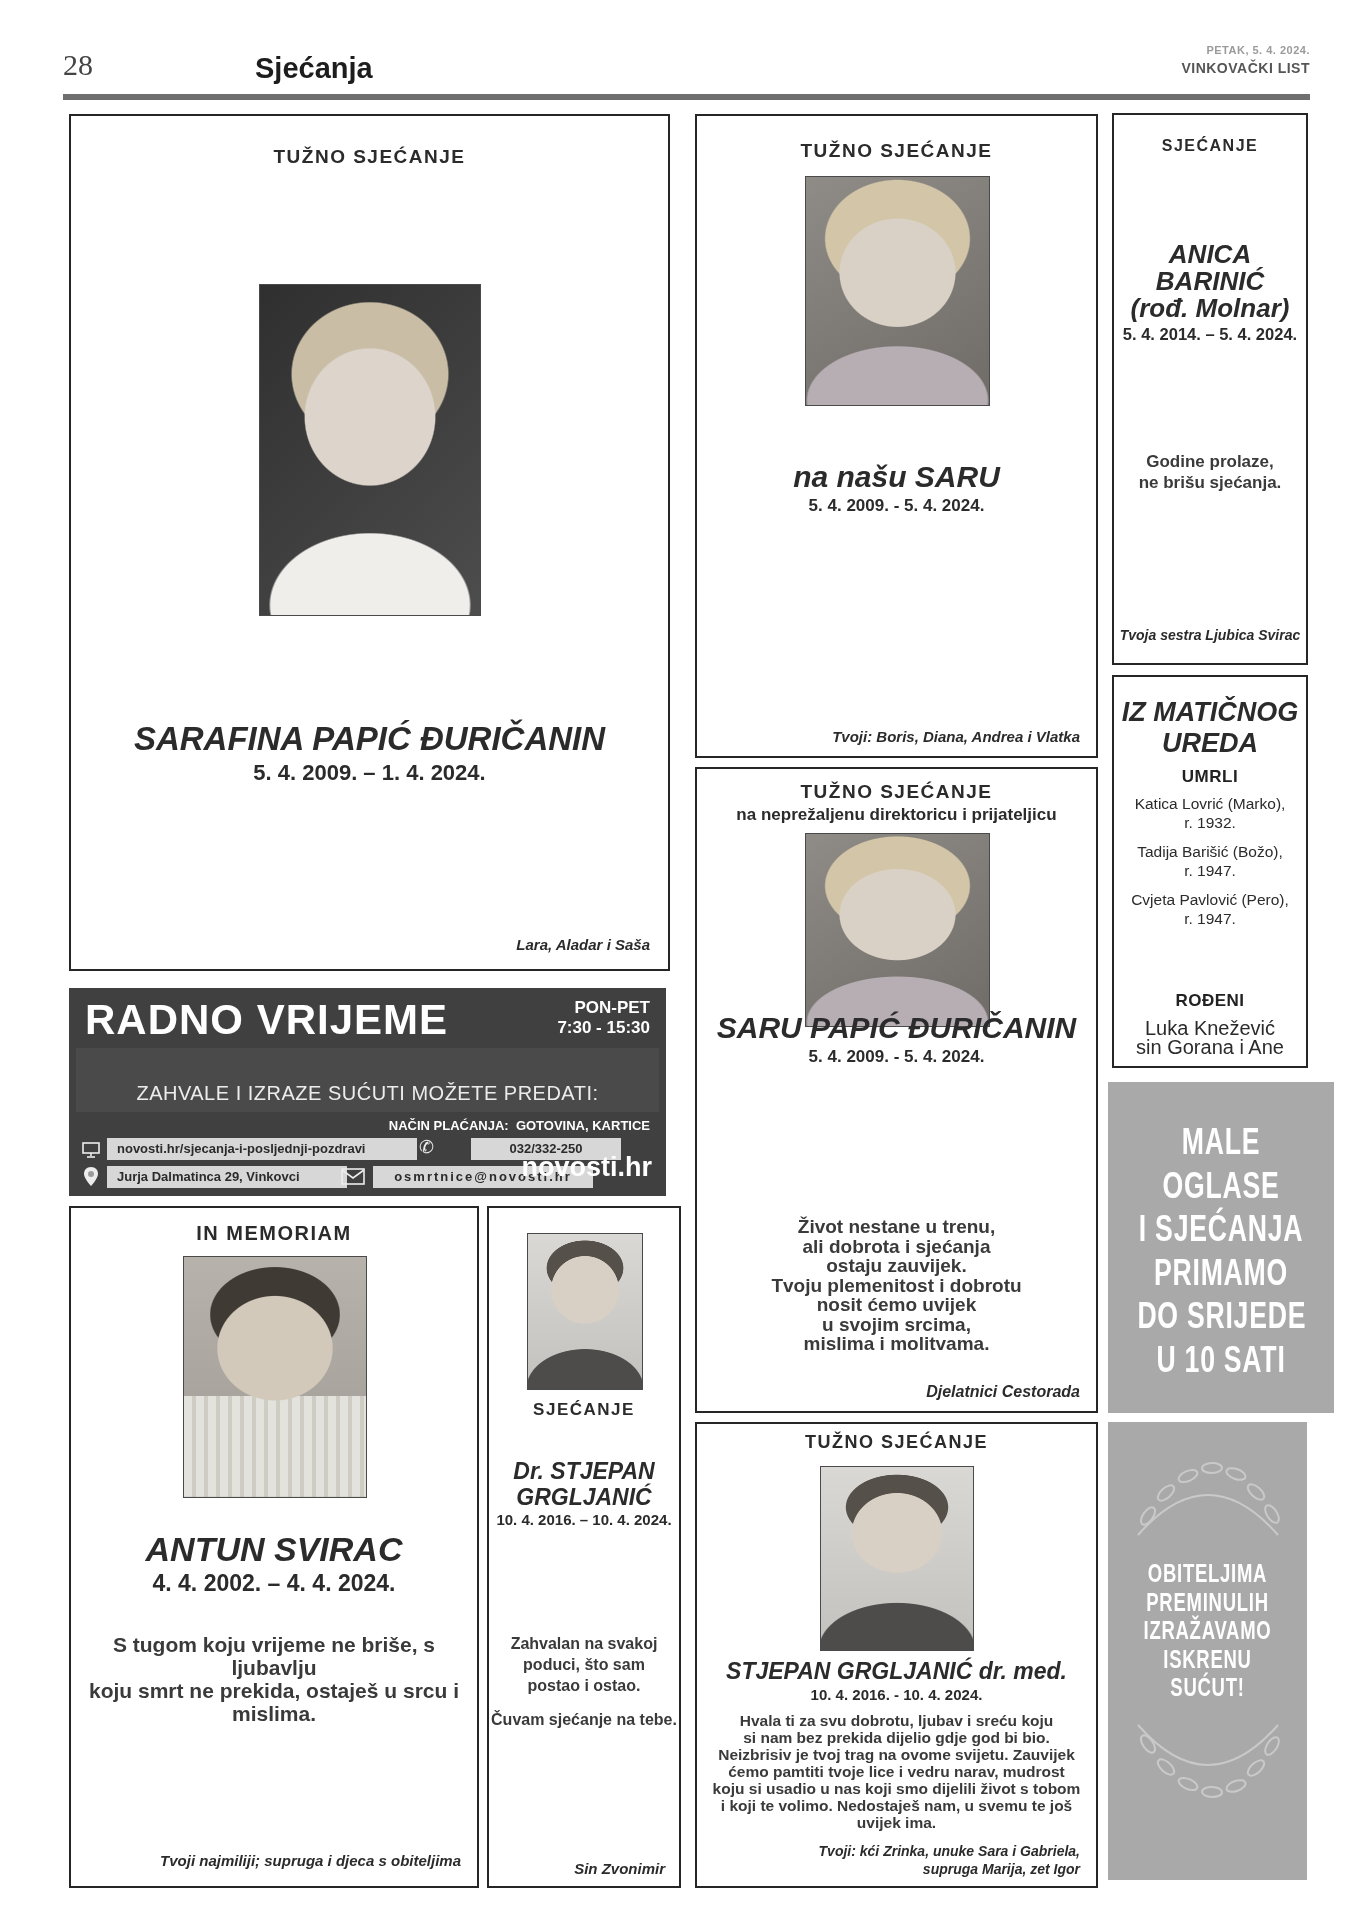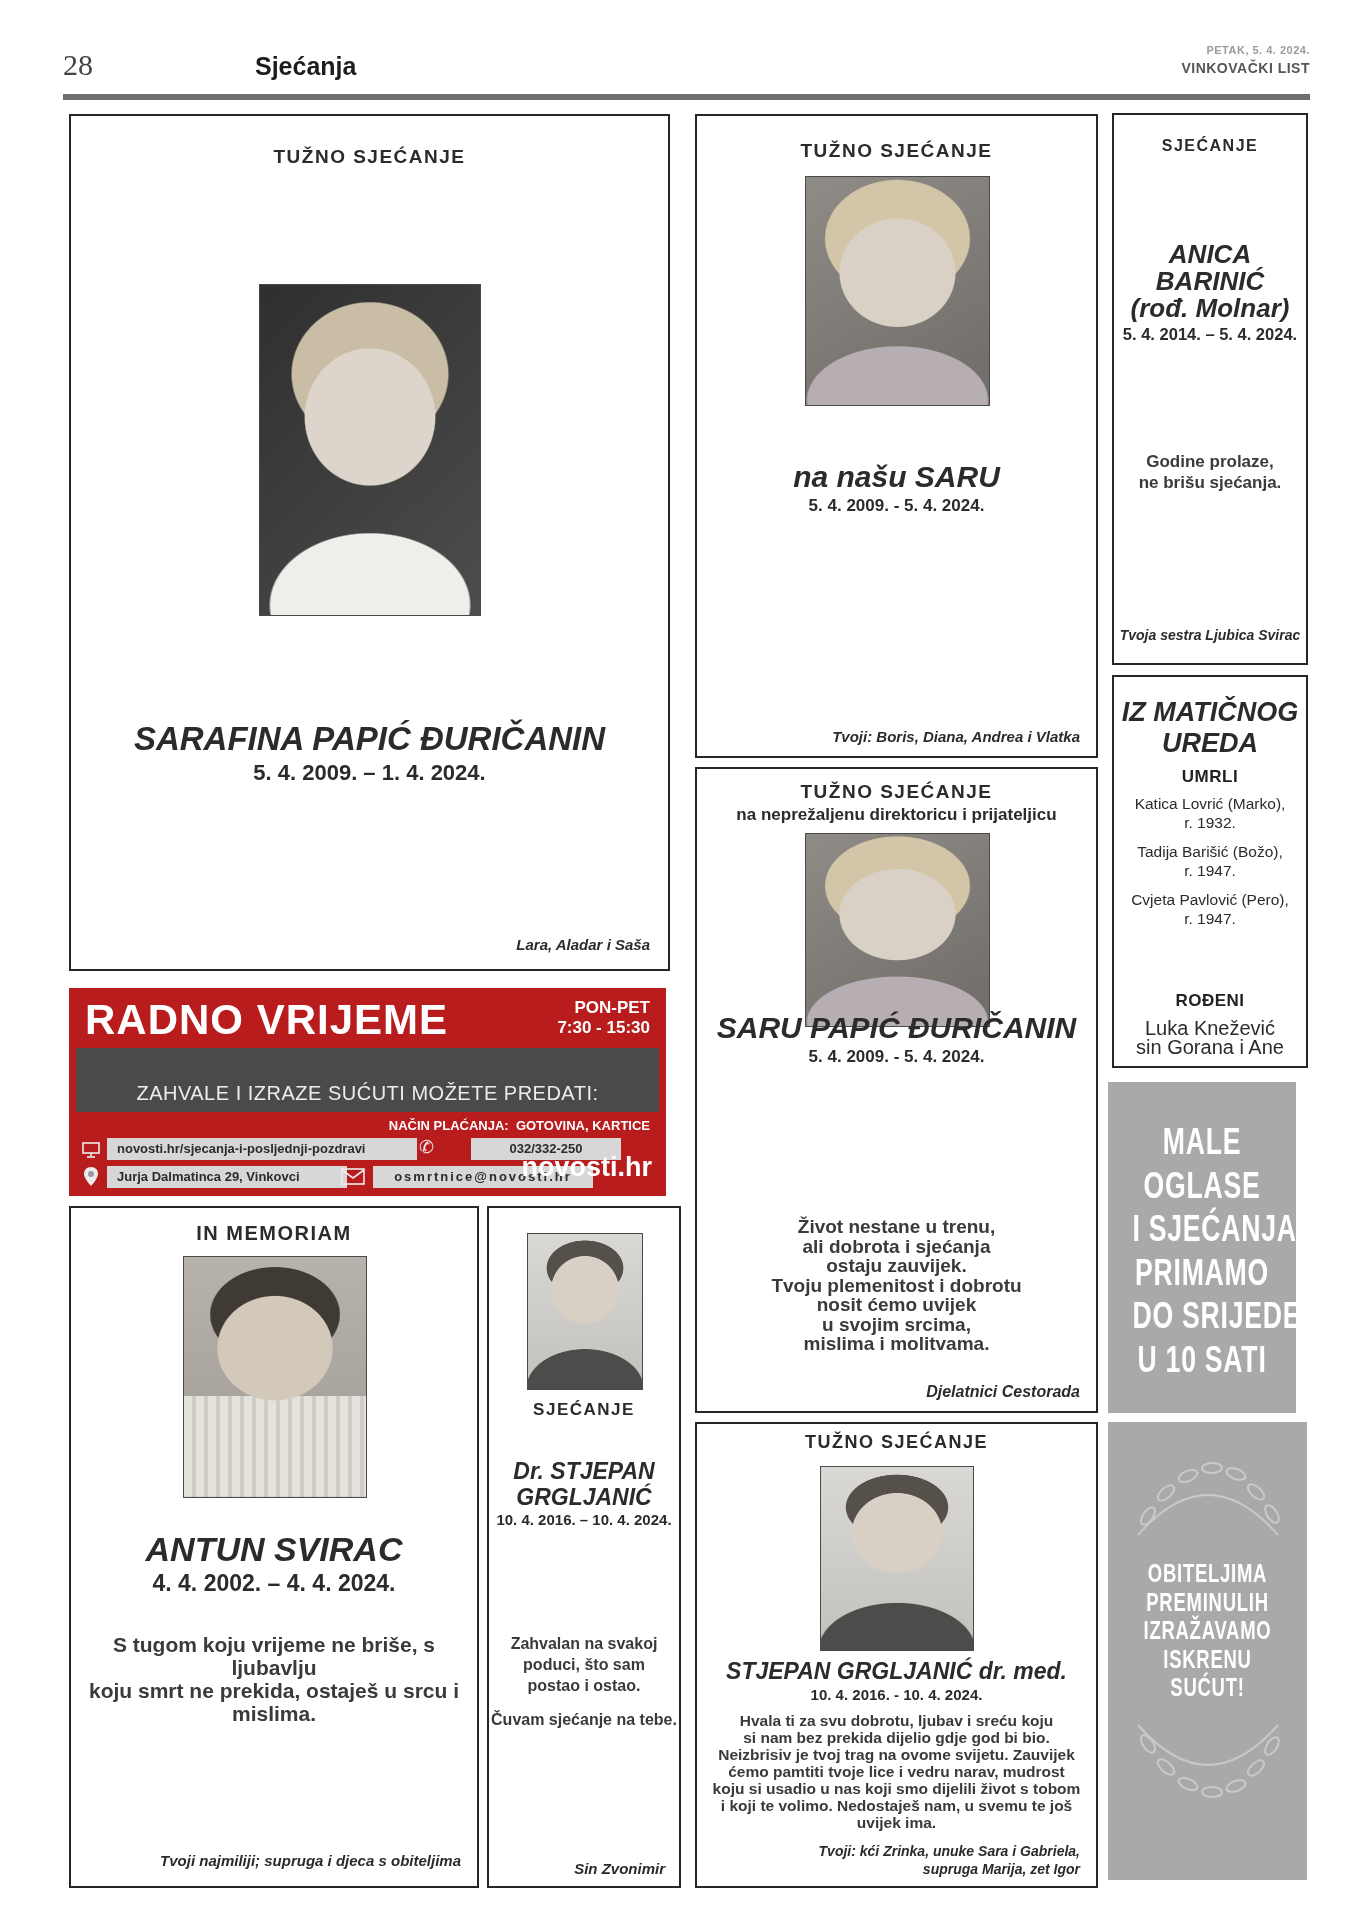--- a/index.html
+++ b/index.html
@@ -42,34 +42,34 @@
   .cond{font-weight:bold;color:#ffffff;transform:scaleX(0.74);transform-origin:50% 50%;
         white-space:nowrap;letter-spacing:1px;}
   .icon{position:absolute;color:#ededed;}
 </style>
 </head>
 <body>
 
 <div class="page">
 
   <div class="abs" style="left:63px;top:48px;font-size:30px;color:#444;font-family:'Liberation Serif','DejaVu Serif',serif;">28</div>
-  <div class="abs" style="left:255px;top:52px;font-size:25px;font-weight:bold;color:#1d1d1d;">Sjećanja</div>
+  <div class="abs" style="left:255px;top:52px;font-size:29px;font-weight:bold;color:#1d1d1d;">Sjećanja</div>
   <div class="abs" style="right:44px;top:44px;width:300px;text-align:right;font-size:11px;color:#9a9a9a;font-weight:bold;letter-spacing:0.5px;">PETAK, 5. 4. 2024.</div>
   <div class="abs" style="right:44px;top:60px;width:300px;text-align:right;font-size:14px;color:#555;font-weight:bold;letter-spacing:0.5px;">VINKOVAČKI LIST</div>
   <div class="abs" style="left:63px;top:94px;width:1247px;height:6px;background:#6f6f6f;"></div>
 
   <div class="box" style="left:69px;top:114px;width:597px;height:853px;">
     <div class="abs ctr heading" style="top:30px;font-size:19px;">TUŽNO SJEĆANJE</div>
     <div class="photo p-woman-dark" style="left:188px;top:168px;width:220px;height:330px;"></div>
     <div class="abs ctr name" style="top:604px;font-size:33px;">SARAFINA PAPIĆ ĐURIČANIN</div>
     <div class="abs ctr dates" style="top:644px;font-size:22px;">5. 4. 2009. – 1. 4. 2024.</div>
     <div class="abs sig" style="right:18px;top:820px;font-size:15px;">Lara, Aladar i Saša</div>
   </div>
 
-  <div class="abs" style="left:69px;top:988px;width:597px;height:208px;background:#b91c1c;">
+  <div class="abs" style="left:69px;top:988px;width:597px;height:208px;background:#404040;">
     <div class="abs" style="left:16px;top:8px;font-size:42px;font-weight:bold;color:#fff;letter-spacing:1px;">RADNO VRIJEME</div>
     <div class="abs" style="right:16px;top:10px;font-size:17px;font-weight:bold;color:#fff;text-align:right;">PON-PET</div>
     <div class="abs" style="right:16px;top:30px;font-size:17px;font-weight:bold;color:#fff;text-align:right;">7:30 - 15:30</div>
     <div class="abs" style="left:7px;top:60px;width:583px;height:64px;background:#4a4a4a;">
       <div class="abs ctr" style="top:34px;font-size:20px;color:#ececec;letter-spacing:0.5px;">ZAHVALE I IZRAZE SUĆUTI MOŽETE PREDATI:</div>
     </div>
     <div class="abs" style="right:16px;top:130px;font-size:13px;font-weight:bold;color:#fff;">
       <span>NAČIN PLAĆANJA:</span>&nbsp;
       <span>GOTOVINA, KARTICE</span>
     </div>
@@ -205,21 +205,21 @@
         <div>r. 1947.</div>
       </div>
     </div>
     <div class="abs ctr" style="top:314px;font-size:17px;font-weight:bold;letter-spacing:0.5px;">ROĐENI</div>
     <div class="abs ctr" style="top:342px;font-size:20px;line-height:18.5px;color:#2b2b2b;">
       <div>Luka Knežević</div>
       <div>sin Gorana i Ane</div>
     </div>
   </div>
 
-  <div class="graybox" style="left:1108px;top:1082px;width:188px;height:331px;">
+  <div class="graybox" style="left:1108px;top:1082px;width:226px;height:331px;">
     <div class="abs ctr" style="top:38px;line-height:43.5px;">
       <div class="cond" style="font-size:36px;">MALE</div>
       <div class="cond" style="font-size:36px;">OGLASE</div>
       <div class="cond" style="font-size:36px;">I SJEĆANJA</div>
       <div class="cond" style="font-size:36px;">PRIMAMO</div>
       <div class="cond" style="font-size:36px;">DO SRIJEDE</div>
       <div class="cond" style="font-size:36px;">U 10 SATI</div>
     </div>
   </div>
 

